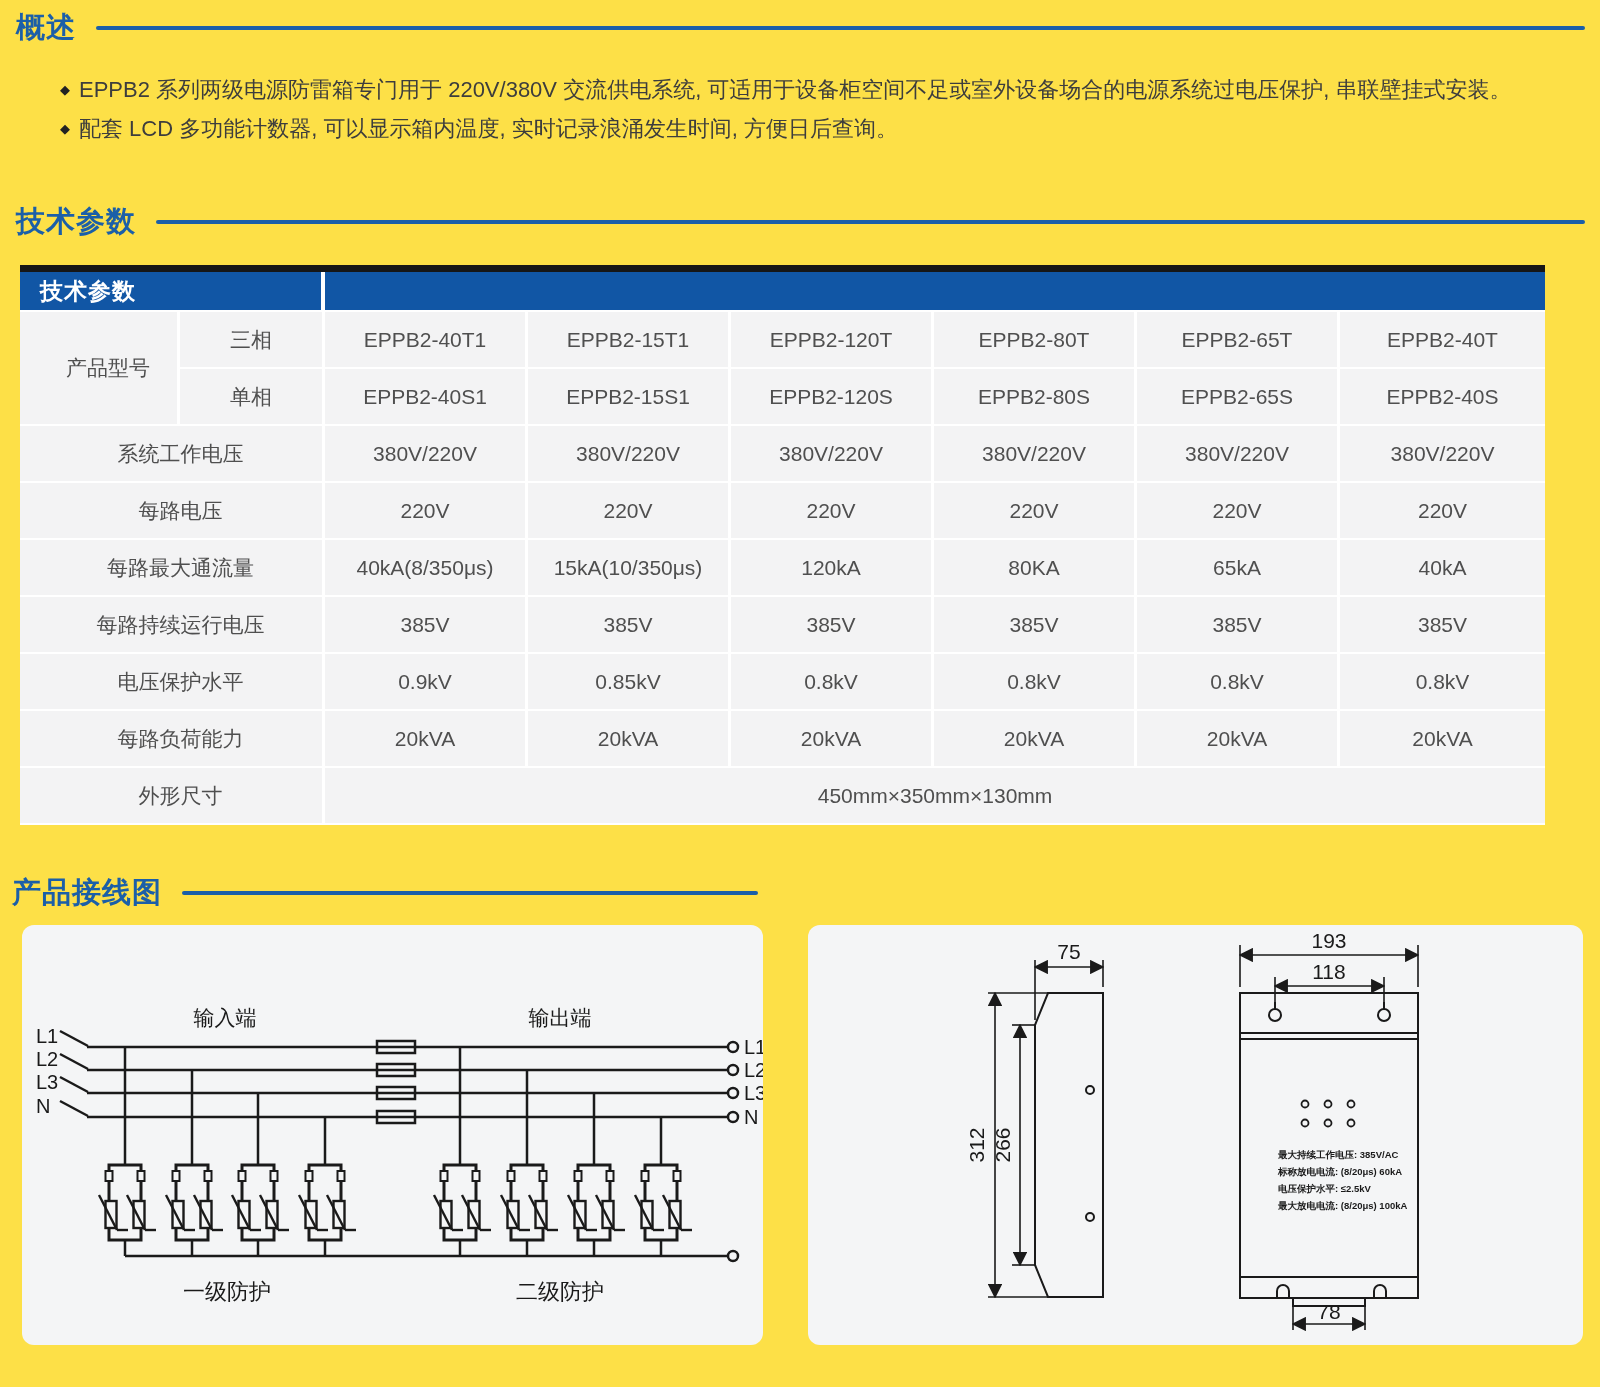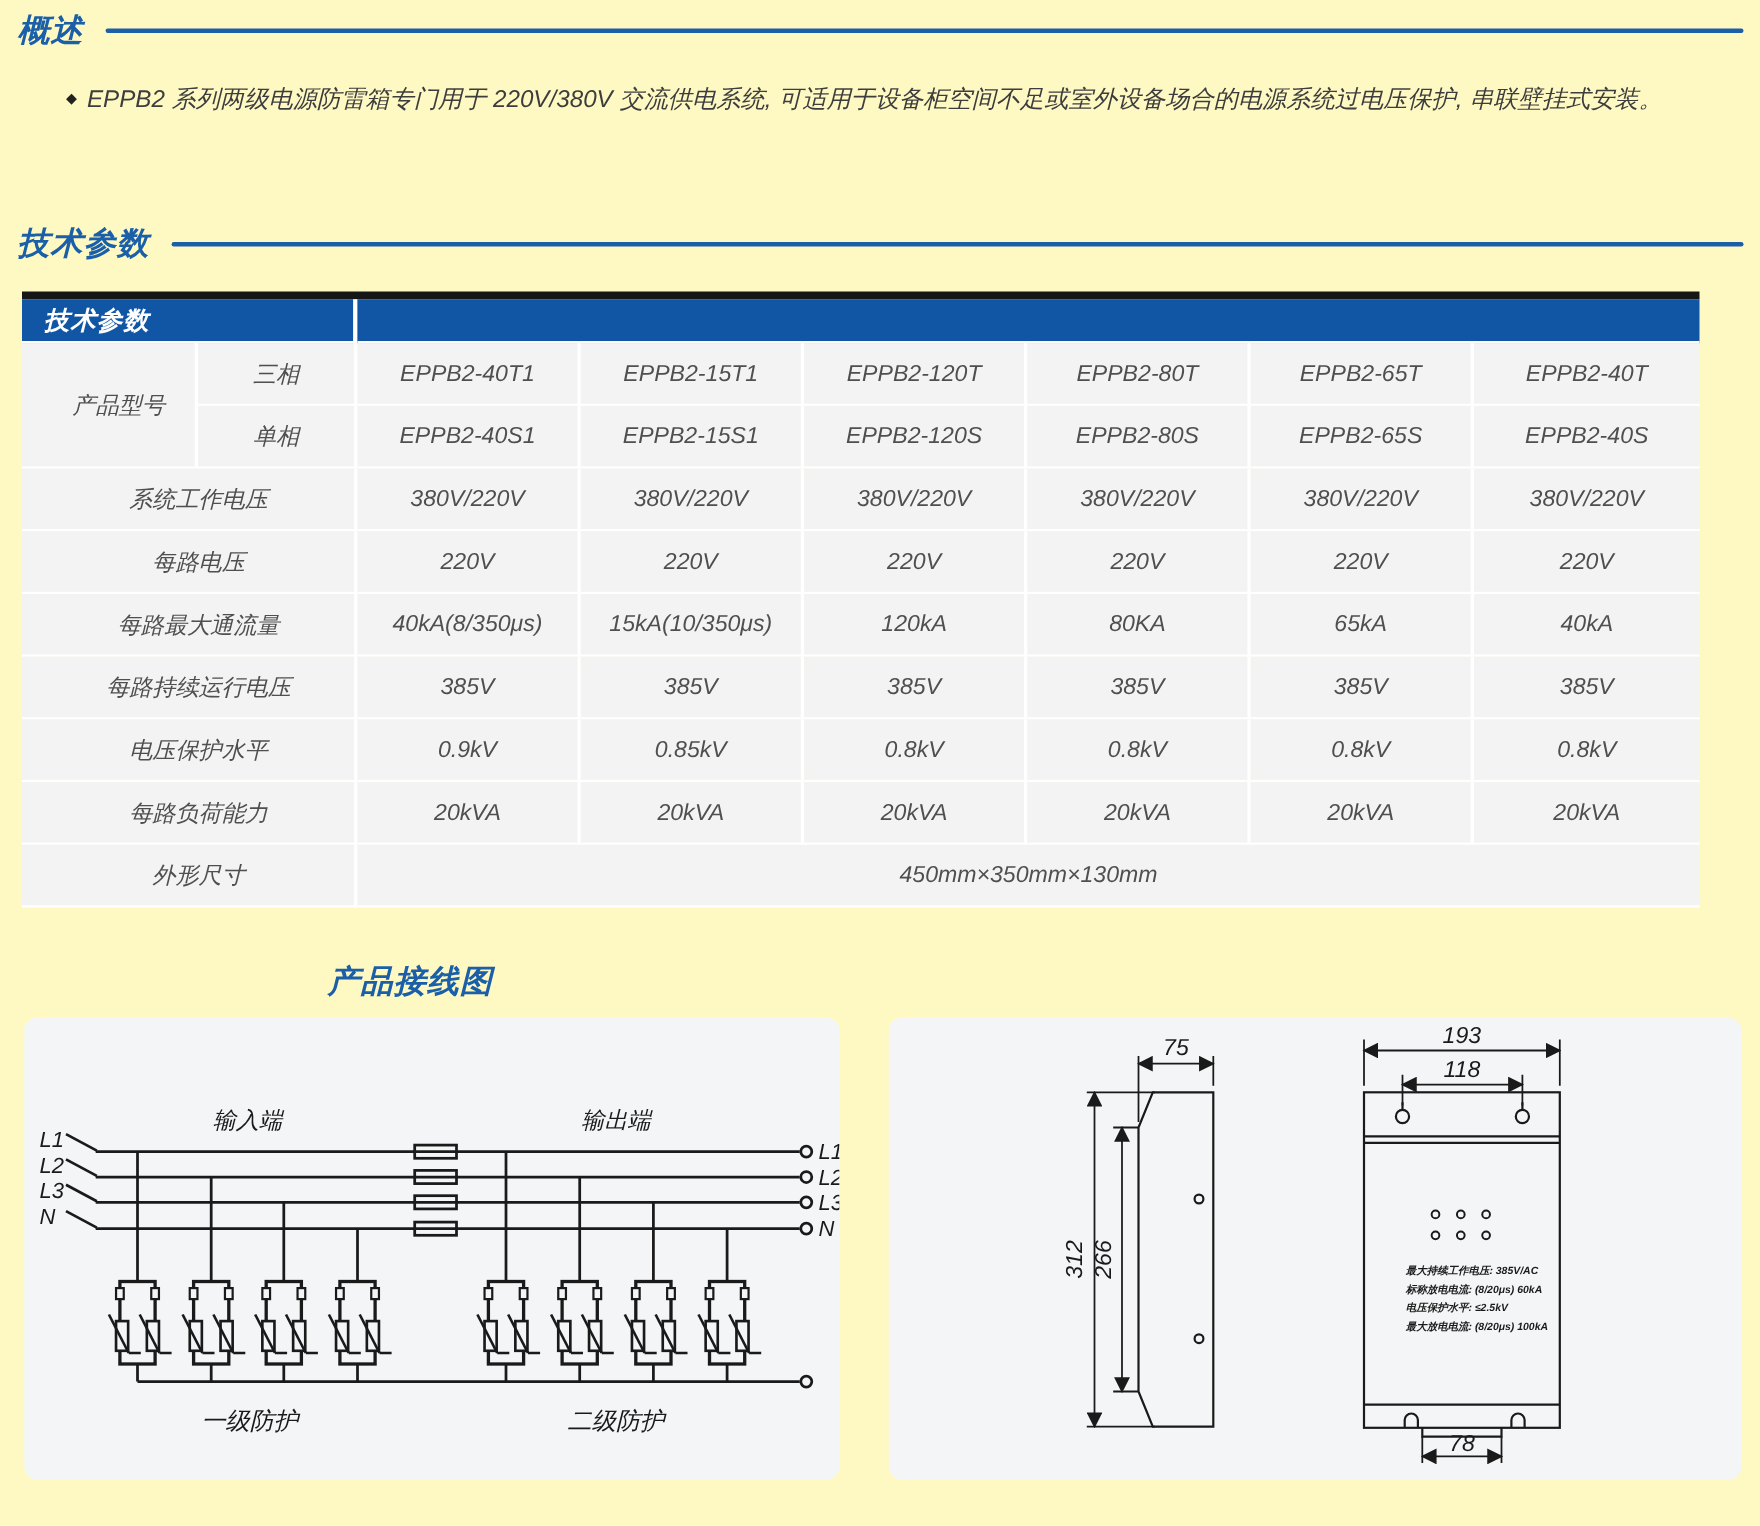--- a/index.html
+++ b/index.html
@@ -1,17 +1,17 @@
 <!DOCTYPE html>
 <html><head>
 <meta charset="utf-8">
 <style>
   html,body{margin:0;padding:0;background:#ffffff;}
-  #page{position:relative;width:1600px;height:1387px;background:#fef9c3;overflow:hidden;
-        font-family:"Liberation Sans","DejaVu Sans",sans-serif;color:#3d3d3d;font-style:italic;}
+  #page{position:relative;width:1600px;height:1387px;background:#fde047;overflow:hidden;
+        font-family:"Liberation Sans","DejaVu Sans",sans-serif;color:#3d3d3d;}
 
   
   .sec-title-row{position:absolute;display:flex;align-items:center;}
   .sec-title{font-size:29px;font-weight:bold;color:#1b5fa8;letter-spacing:1px;white-space:nowrap;}
   .sec-rule{flex:1;height:4px;background:#1b5fa8;margin-left:20px;border-radius:2px;}
 
   
   .bullets{position:absolute;left:16px;right:15px;top:72px;font-size:22px;line-height:36px;color:#3d3d3d;margin-left:44px;}
   .bullet-glyph{font-size:13px;color:#222;margin-right:9px;position:relative;top:-3px;}
 
@@ -39,20 +39,21 @@
 
 <div id="page">
 
   <div class="sec-title-row" style="left:16px;right:15px;top:8px;">
     <span class="sec-title">概述</span>
     <div class="sec-rule"></div>
   </div>
 
   <div class="bullets">
     <div><span class="bullet-glyph">◆</span><span>EPPB2 系列两级电源防雷箱专门用于 220V/380V 交流供电系统, 可适用于设备柜空间不足或室外设备场合的电源系统过电压保护, 串联壁挂式安装。</span></div>
+    <div><span class="bullet-glyph">◆</span><span>配套 LCD 多功能计数器, 可以显示箱内温度, 实时记录浪涌发生时间, 方便日后查询。</span></div>
   </div>
 
   <div class="sec-title-row" style="left:16px;right:15px;top:202px;">
     <span class="sec-title">技术参数</span>
     <div class="sec-rule"></div>
   </div>
 
   <div class="tbl-wrap">
     <div class="tbl-topbar"></div>
     <table class="spec">
@@ -145,21 +146,21 @@
         <td>20kVA</td>
       </tr>
       <tr>
         <td colspan="2" class="rowlabel">外形尺寸</td>
         <td colspan="6">450mm×350mm×130mm</td>
       </tr>
     </tbody>
       </table>
   </div>
 
-  <div class="sec-title-row" style="left:0;top:873px;width:746px;flex-direction:column;">
+  <div class="sec-title-row" style="left:12px;top:873px;width:746px;">
     <span class="sec-title">产品接线图</span>
     <div class="sec-rule"></div>
   </div>
 
   <div class="panel" id="wiring-panel">
     <svg width="741" height="420" viewBox="0 0 741 420">
       <g stroke="#1a1a1a" stroke-width="2.5" fill="none">
 
         <line x1="65" y1="122" x2="705" y2="122"></line>
         <line x1="65" y1="145" x2="705" y2="145"></line>

